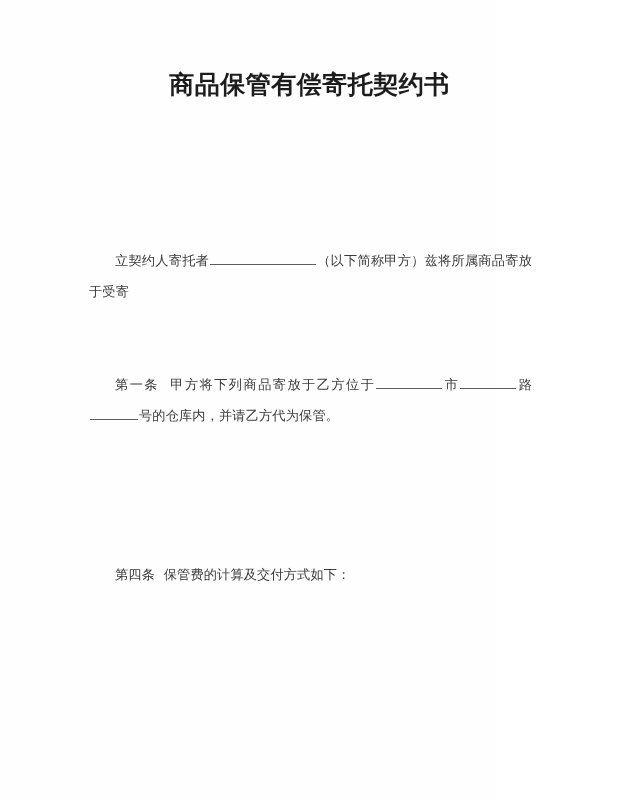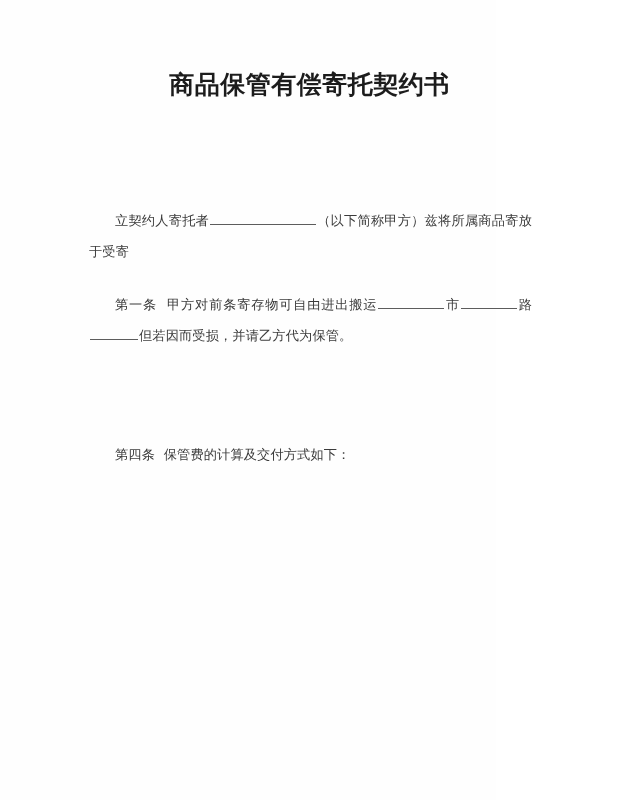--- a/index.html
+++ b/index.html
@@ -50,20 +50,21 @@
     color: #3b3b3b;
     text-align: justify;
     text-justify: inter-ideograph;
     letter-spacing: 0.15px;
     font-family: "DejaVu Sans", sans-serif;
     margin: 0;
   }
 
   .para.indent {
     text-indent: 26px;
+    margin-top: 40px;
   }
   .gap-md { height: 22px; }
 
   
   .blank {
     display: inline-block;
     border-bottom: 1.1px solid #5c5c5c;
     vertical-align: baseline;
     height: 14px;
     margin: 0 1px;
@@ -81,21 +82,21 @@
 
   <div id="doc-title">商品保管有偿寄托契约书</div>
 
   <div id="body-block">
 
     <p class="para indent"><span>立契约人寄托者</span><span class="blank blank-xl"></span><span>（以下简称甲方）兹将所属商品寄放于受寄</span></p>
 
 
     <div class="gap-md"></div>
 
-    <p class="para indent"><span>第一条</span>&nbsp;&nbsp;<span>甲方对前条寄存物可自由进出搬运</span><span class="blank blank-md"></span><span>市</span><span class="blank blank-sm"></span><span>路</span><span class="blank blank-xs"></span><span>但若因而受损，并请乙方代为保管。</span></p>
+    <p class="para indent"><span>第一条</span>&nbsp;&nbsp;<span>甲方将下列商品寄放于乙方位于</span><span class="blank blank-md"></span><span>市</span><span class="blank blank-sm"></span><span>路</span><span class="blank blank-xs"></span><span>号的仓库内，并请乙方代为保管。</span></p>
 
     <div class="gap-md"></div>
 
 
     <div class="gap-md"></div>
 
 
     <div class="gap-md"></div>
 
 

